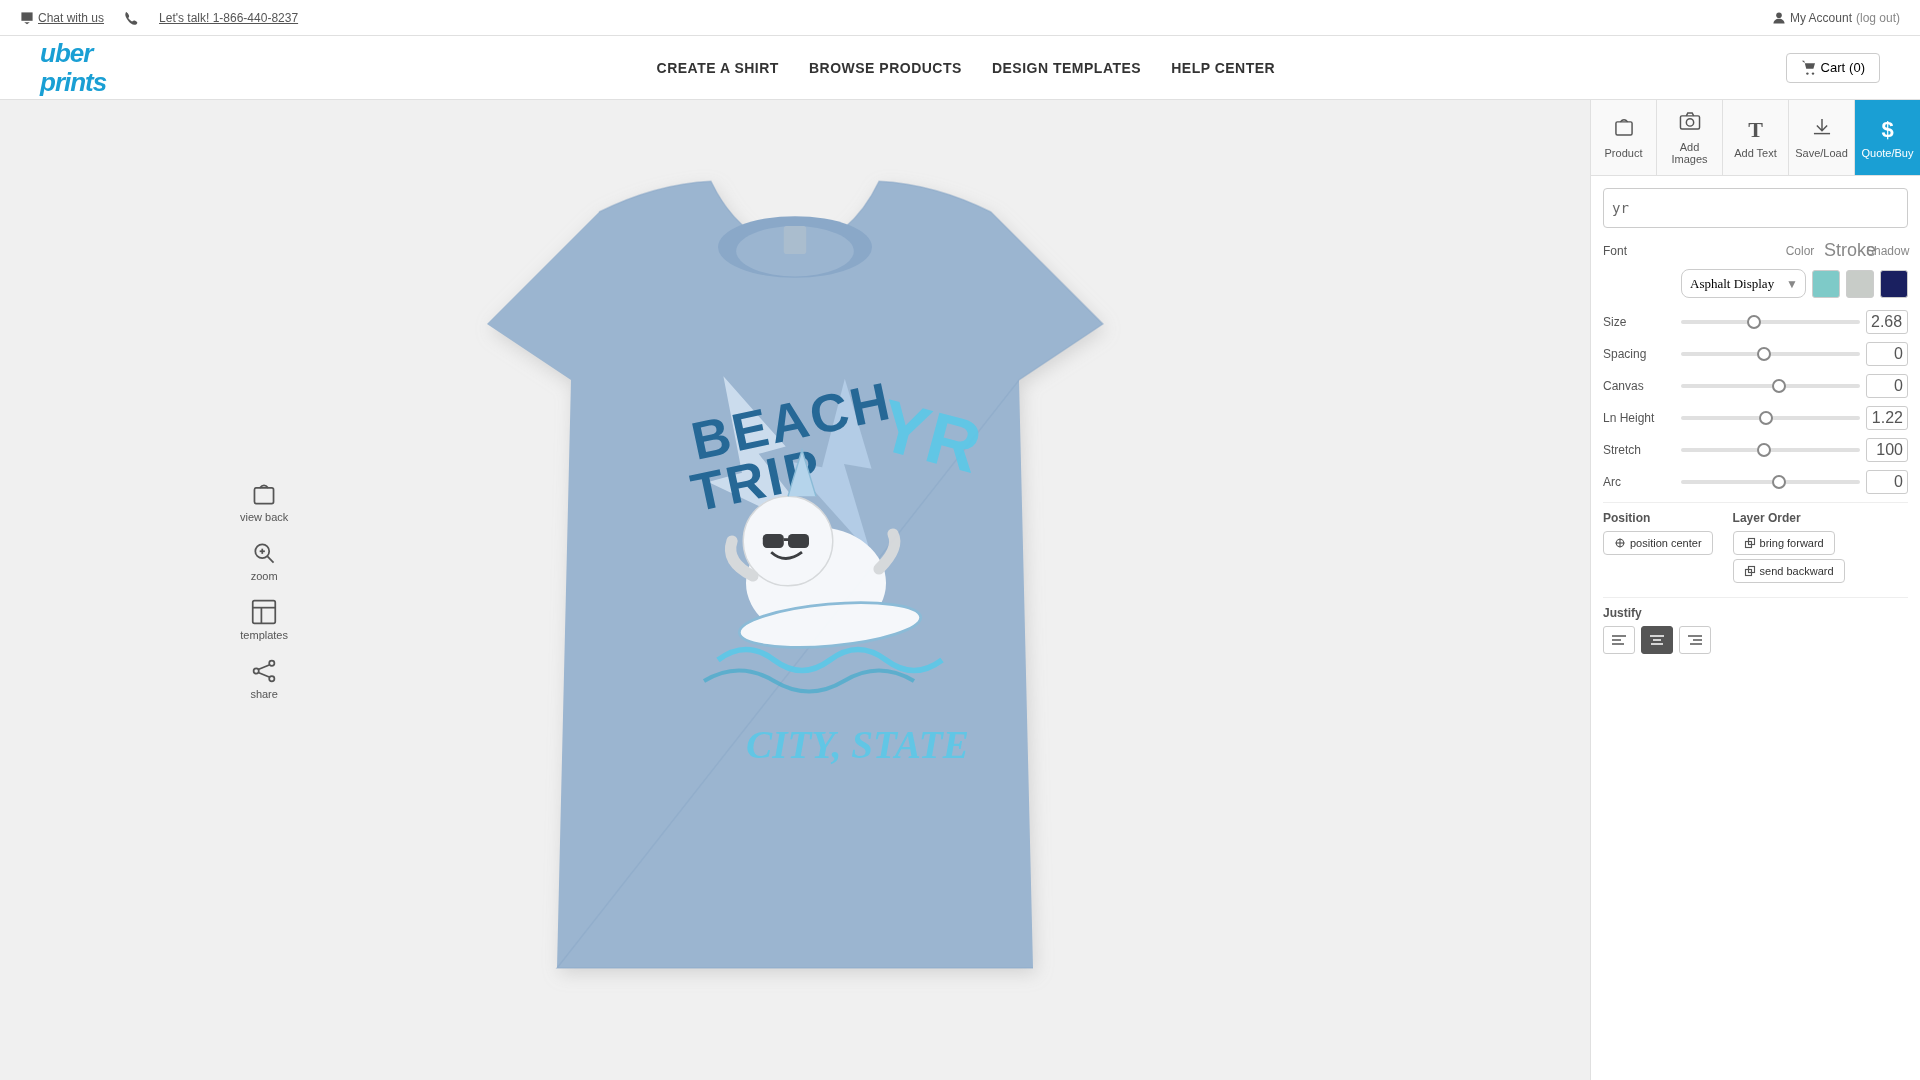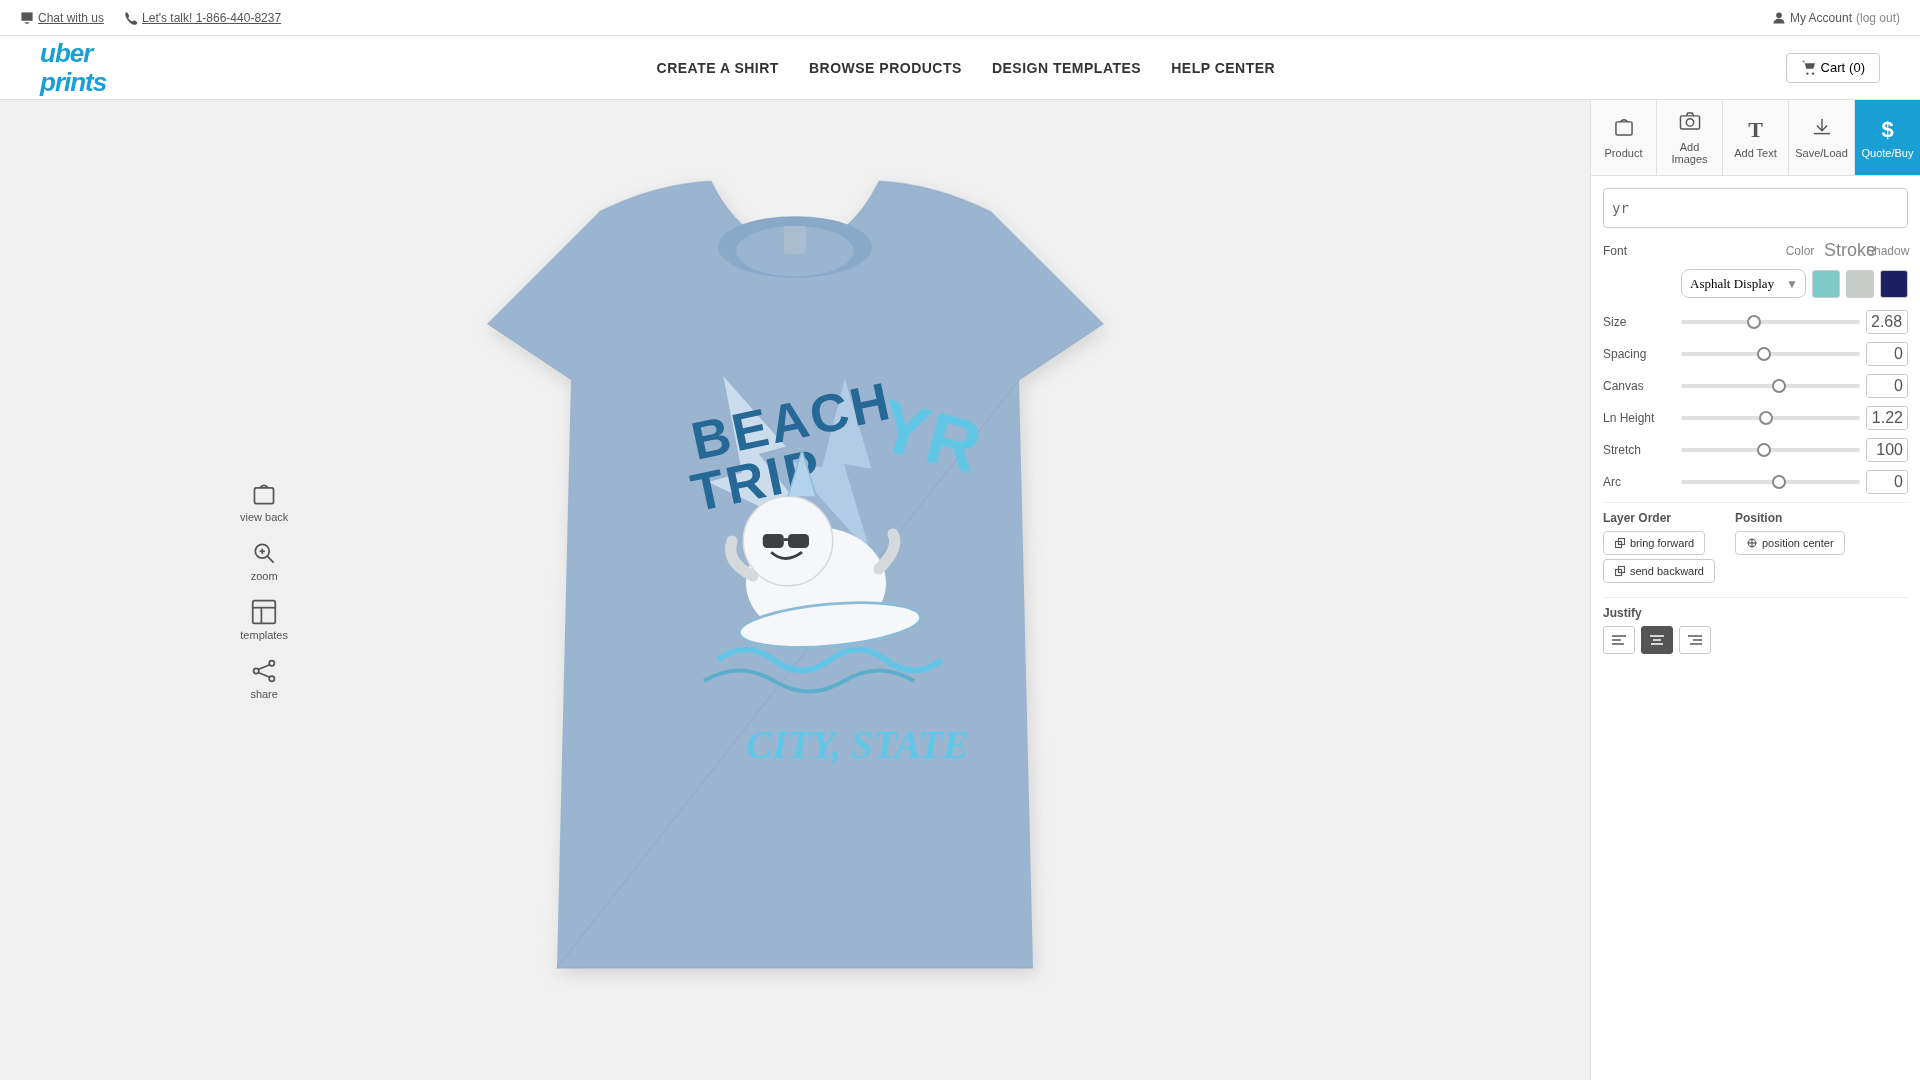--- a/index.html
+++ b/index.html
@@ -297,21 +297,21 @@
 
 <div class="top-bar">
   <div class="top-bar-left">
     <span style="cursor:pointer; display:flex; align-items:center; gap:4px;">
       <svg width="14" height="14" viewBox="0 0 20 20" fill="#555">
           <path d="M2 2h16v12H2z" rx="2"></path>
           <path d="M6 16l4 3 4-3"></path>
         </svg>
       <span>Chat with us</span>
     </span>
-    <span style="cursor:pointer; display:flex; align-items:center; gap:4px;">
+    <span style="cursor:pointer; display:flex; align-items:center; gap:21px;">
       <svg width="14" height="14" viewBox="0 0 20 20" fill="#555">
           <path d="M4 2c0 0 2 1 3 4s-1 4-1 4 3 4 6 5c0 0 1-2 4-1s3 3 3 3c-1 3-5 4-9 1S1 8 2 4 4 2 4 2z"></path>
         </svg>
       <span>Let's talk! 1-866-440-8237</span>
     </span>
   </div>
   <div class="top-bar-right">
     <span style="cursor:pointer; display:flex; align-items:center; gap:4px;">
       <svg width="14" height="14" viewBox="0 0 20 20" fill="#555">
           <circle cx="10" cy="6" r="4"></circle>
@@ -561,45 +561,45 @@
         <span class="slider-label">Arc</span>
         <input type="range" min="0" max="100" value="55" style="flex: 1 1 0%;">
         <input type="text" class="slider-value" value="0" style="">
       </div>
 
       <div class="divider"></div>
 
       
       <div class="section-row">
         <div>
+          <div class="section-title">Position</div>
+          <button class="btn-small">
+            <svg width="12" height="12" viewBox="0 0 16 16" fill="none" stroke="#555" stroke-width="1.5">
+                <circle cx="8" cy="8" r="5"></circle>
+                <line x1="8" y1="2" x2="8" y2="14"></line>
+                <line x1="2" y1="8" x2="14" y2="8"></line>
+              </svg>
+            <span>position center</span>
+          </button>
+        </div>
+        <div>
           <div class="section-title">Layer Order</div>
           <button class="btn-small">
             <svg width="12" height="12" viewBox="0 0 16 16" fill="#555">
                 <rect x="2" y="6" width="8" height="8" fill="none" stroke="#555" stroke-width="1.5"></rect>
                 <rect x="6" y="2" width="8" height="8" fill="none" stroke="#555" stroke-width="1.5"></rect>
               </svg>
             <span>bring forward</span>
           </button>
           <button class="btn-small">
             <svg width="12" height="12" viewBox="0 0 16 16" fill="#555">
                 <rect x="6" y="2" width="8" height="8" fill="none" stroke="#555" stroke-width="1.5"></rect>
                 <rect x="2" y="6" width="8" height="8" fill="none" stroke="#555" stroke-width="1.5"></rect>
               </svg>
             <span>send backward</span>
-          </button>
-        </div>
-        <div>
-          <div class="section-title">Position</div>
-          <button class="btn-small">
-            <svg width="12" height="12" viewBox="0 0 16 16" fill="none" stroke="#555" stroke-width="1.5">
-                <circle cx="8" cy="8" r="5"></circle>
-                <line x1="8" y1="2" x2="8" y2="14"></line>
-                <line x1="2" y1="8" x2="14" y2="8"></line>
-              </svg>
-            <span>position center</span>
           </button>
         </div>
       </div>
 
       <div class="divider"></div>
 
       
       <div>
         <div class="section-title">Justify</div>
         <div class="justify-row">

